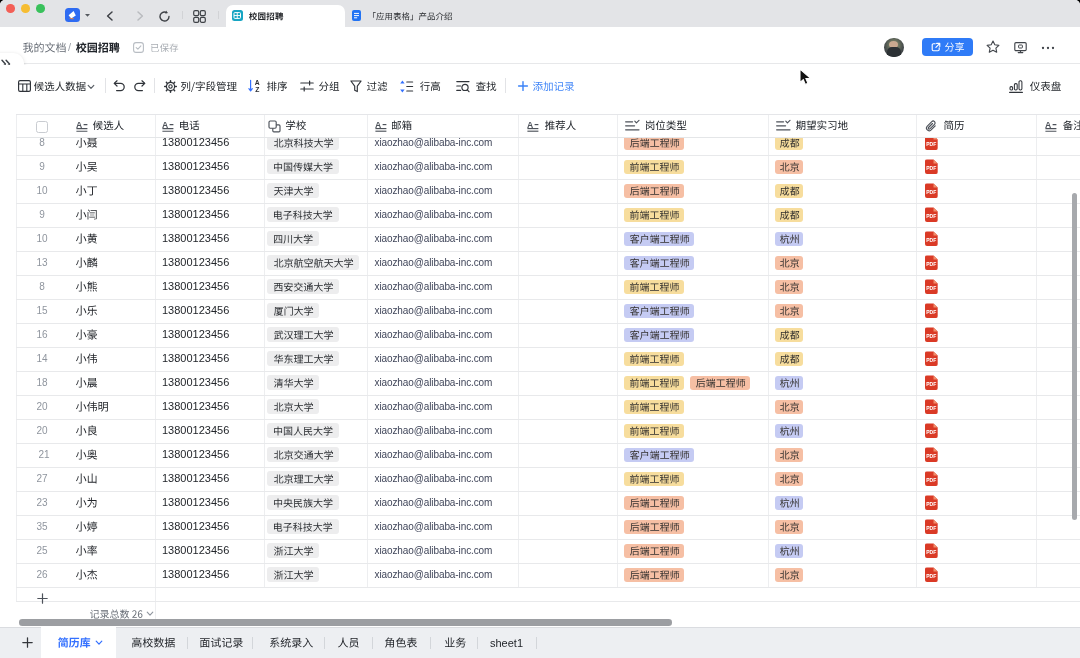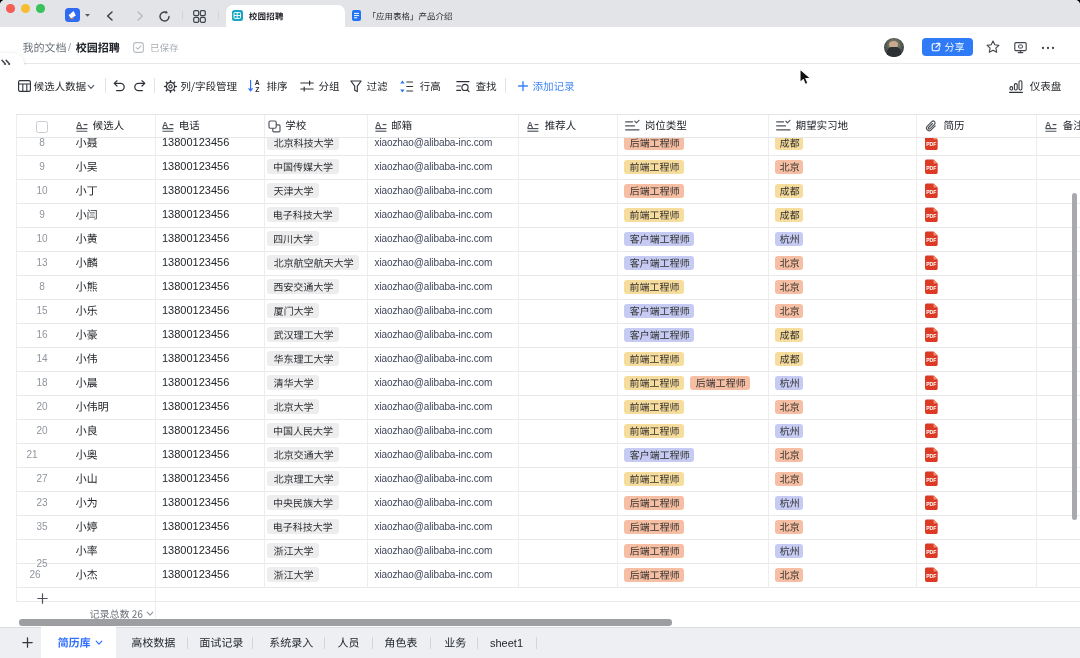--- a/index.html
+++ b/index.html
@@ -1142,21 +1142,21 @@
         <g transform="translate(0.68,12.80) scale(0.010000)" fill="#33302e">
           <use href="#gr676d" x="0"></use>
           <use href="#gr5dde" x="1000"></use>
         </g>
       </svg>
       <div class="pdfic" style="left:924.7px;top:285.7px">
         <div class="bd"></div>
         <div class="fold"></div>
         <div class="t">PDF</div>
       </div>
-      <div class="num" style="left:20px;top:311.0px">21</div>
+      <div class="num" style="left:32px;top:311.0px">21</div>
       <svg style="left:75.0px;top:307.5px" width="23.3" height="19" viewBox="0 0 23.3 19">
         <g transform="translate(0.65,13.68) scale(0.011000)" fill="#23262b">
           <use href="#gr5c0f" x="0"></use>
           <use href="#gr5965" x="1000"></use>
         </g>
       </svg>
       <div class="cell" style="left:162px;top:310.0px">13800123456</div>
       <div class="sch" style="left:267px;top:309.5px;width:72px"></div>
       <svg style="left:273.0px;top:308.0px" width="61.1" height="18" viewBox="0 0 61.1 18">
         <g transform="translate(0.66,12.80) scale(0.010000)" fill="#2a2d31">
@@ -1311,21 +1311,21 @@
         <g transform="translate(0.66,12.80) scale(0.010000)" fill="#33302e">
           <use href="#gr5317" x="0"></use>
           <use href="#gr4eac" x="1000"></use>
         </g>
       </svg>
       <div class="pdfic" style="left:924.7px;top:381.7px">
         <div class="bd"></div>
         <div class="fold"></div>
         <div class="t">PDF</div>
       </div>
-      <div class="num" style="left:30px;top:420px">25</div>
+      <div class="num" style="left:30px;top:407.0px">25</div>
       <svg style="left:75.0px;top:403.5px" width="23.1" height="19" viewBox="0 0 23.1 19">
         <g transform="translate(0.65,13.68) scale(0.011000)" fill="#23262b">
           <use href="#gr5c0f" x="0"></use>
           <use href="#gr7387" x="1000"></use>
         </g>
       </svg>
       <div class="cell" style="left:162px;top:406.0px">13800123456</div>
       <div class="sch" style="left:267px;top:405.5px;width:52px"></div>
       <svg style="left:273.0px;top:404.0px" width="41.1" height="18" viewBox="0 0 41.1 18">
         <g transform="translate(0.62,12.80) scale(0.010000)" fill="#2a2d31">
@@ -1351,21 +1351,21 @@
         <g transform="translate(0.68,12.80) scale(0.010000)" fill="#33302e">
           <use href="#gr676d" x="0"></use>
           <use href="#gr5dde" x="1000"></use>
         </g>
       </svg>
       <div class="pdfic" style="left:924.7px;top:405.7px">
         <div class="bd"></div>
         <div class="fold"></div>
         <div class="t">PDF</div>
       </div>
-      <div class="num" style="left:23px;top:431.0px">26</div>
+      <div class="num" style="left:30px;top:431.0px">26</div>
       <svg style="left:75.0px;top:427.5px" width="23.2" height="19" viewBox="0 0 23.2 19">
         <g transform="translate(0.65,13.68) scale(0.011000)" fill="#23262b">
           <use href="#gr5c0f" x="0"></use>
           <use href="#gr6770" x="1000"></use>
         </g>
       </svg>
       <div class="cell" style="left:162px;top:430.0px">13800123456</div>
       <div class="sch" style="left:267px;top:429.5px;width:52px"></div>
       <svg style="left:273.0px;top:428.0px" width="41.1" height="18" viewBox="0 0 41.1 18">
         <g transform="translate(0.62,12.80) scale(0.010000)" fill="#2a2d31">

